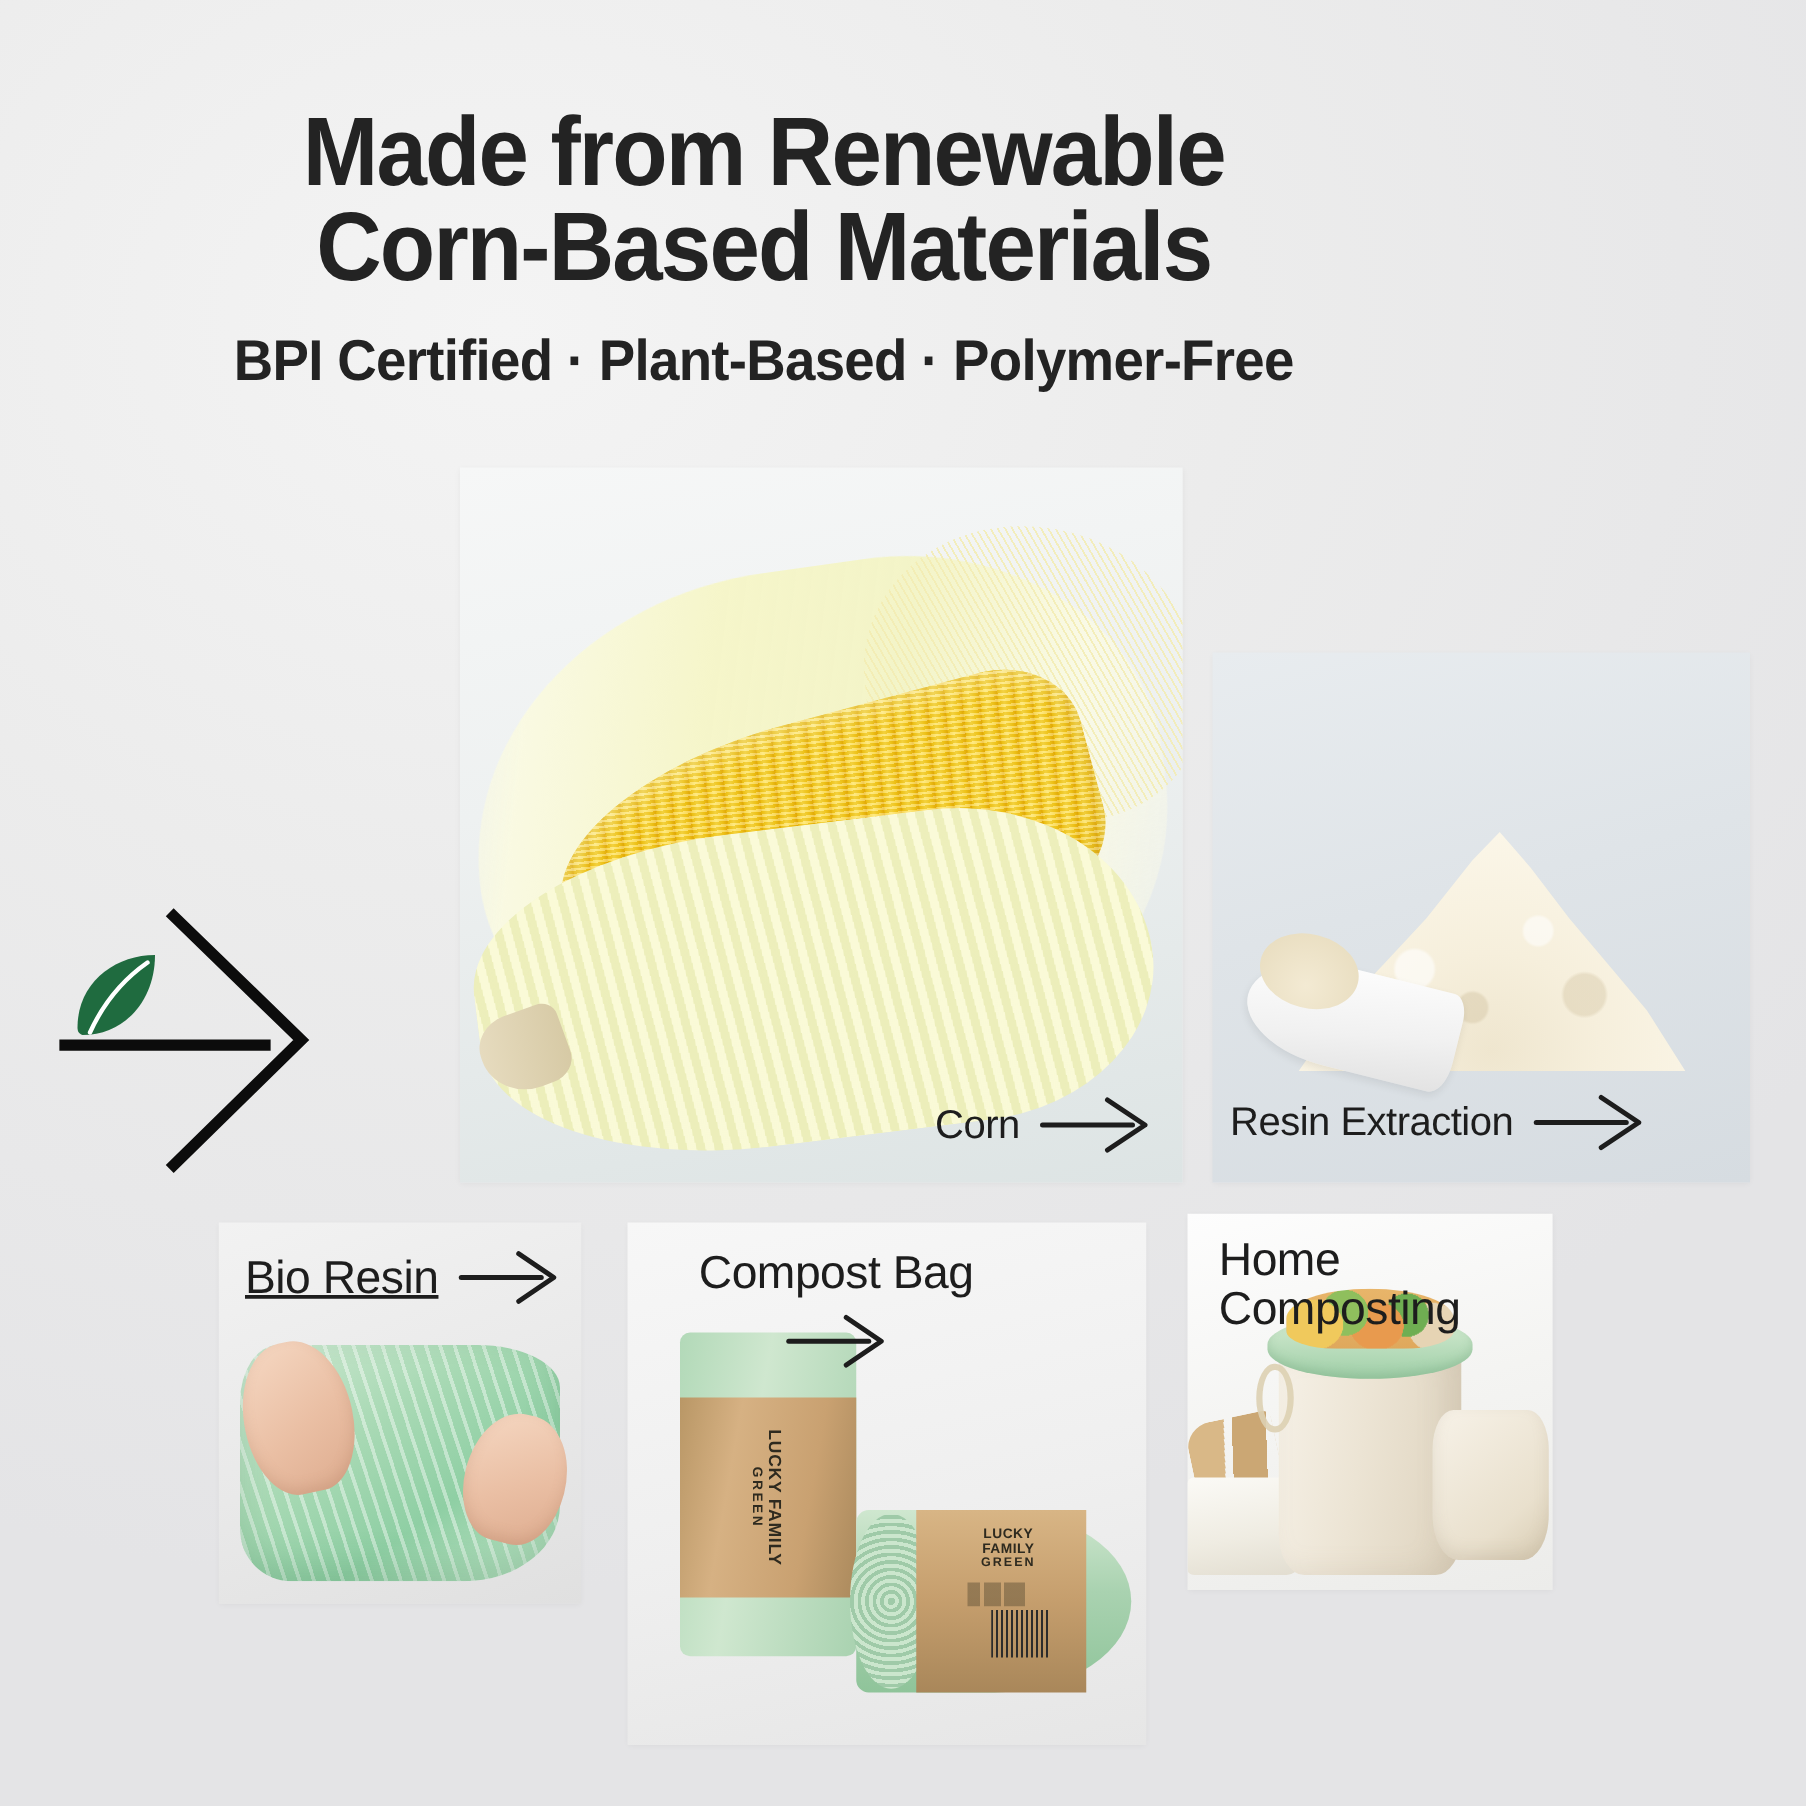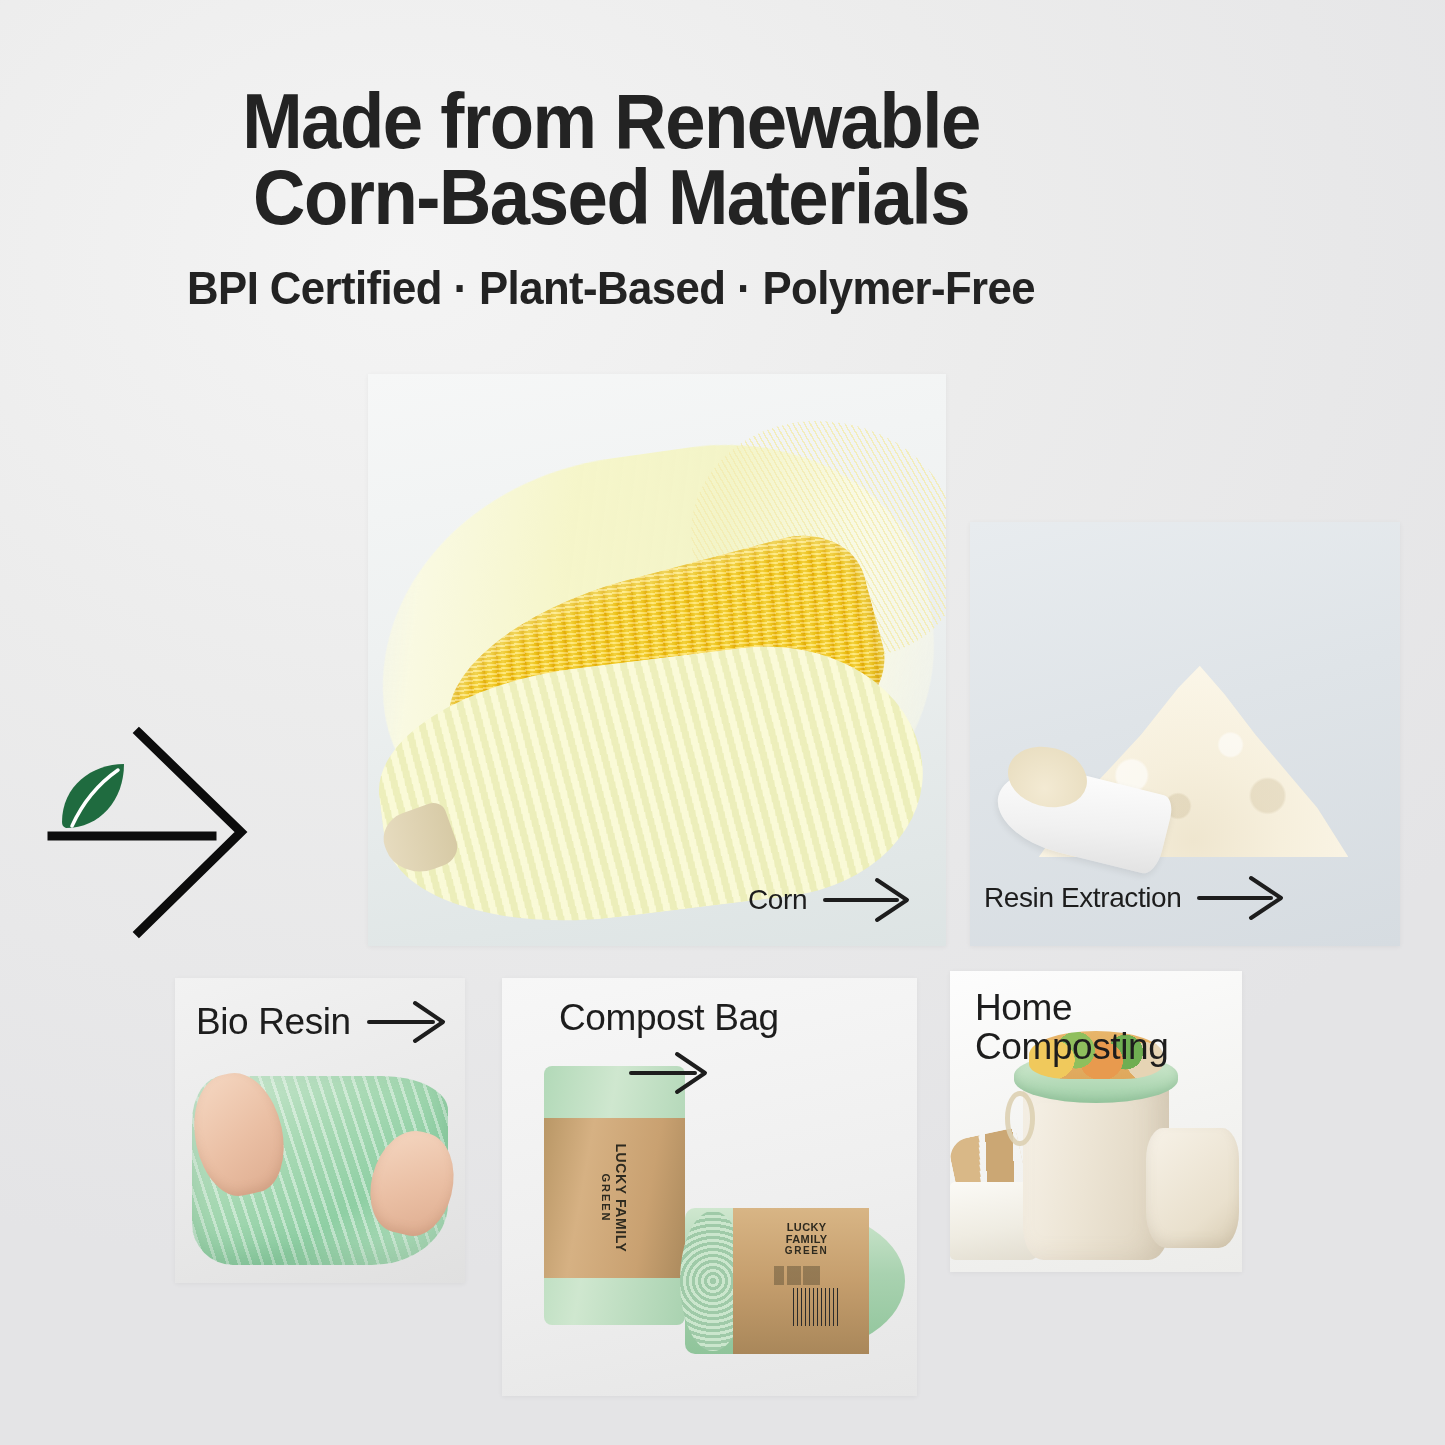--- a/index.html
+++ b/index.html
@@ -296,32 +296,32 @@
     border-radius: 6% 14% 10% 6%;
   }
 
   
   .step-label {
     position: absolute;
     display: flex;
     align-items: center;
     gap: 14px;
     color: #1d1d1d;
-    font-size: 28px;
+    font-size: 32px;
     font-weight: 300;
     letter-spacing: -0.4px;
     white-space: nowrap;
   }
   .step-label .txt { line-height: 1.06; }
   .step-label .txt.two-line { white-space: pre-line; }
   .step-arrow { display: block; flex: 0 0 auto; }
 
   #label-corn   { left: 748px; top: 877px; }
   #label-starch { left: 984px; top: 875px; }
-  #label-bioresin { left: 196px; top: 1000px; font-size: 37px; }
+  #label-bioresin { left: 196px; top: 1000px; font-size: 37px; text-decoration: underline; }
   #label-compostbag { left: 559px; top: 998px; font-size: 37px; flex-direction: column; }
   #label-homecomposting { left: 975px; top: 988px; font-size: 37px; align-items: flex-start; }
 </style>
 </head>
 <body>
 
 <div id="stage">
 
   <div id="header">
     <div class="headline">Made from Renewable

